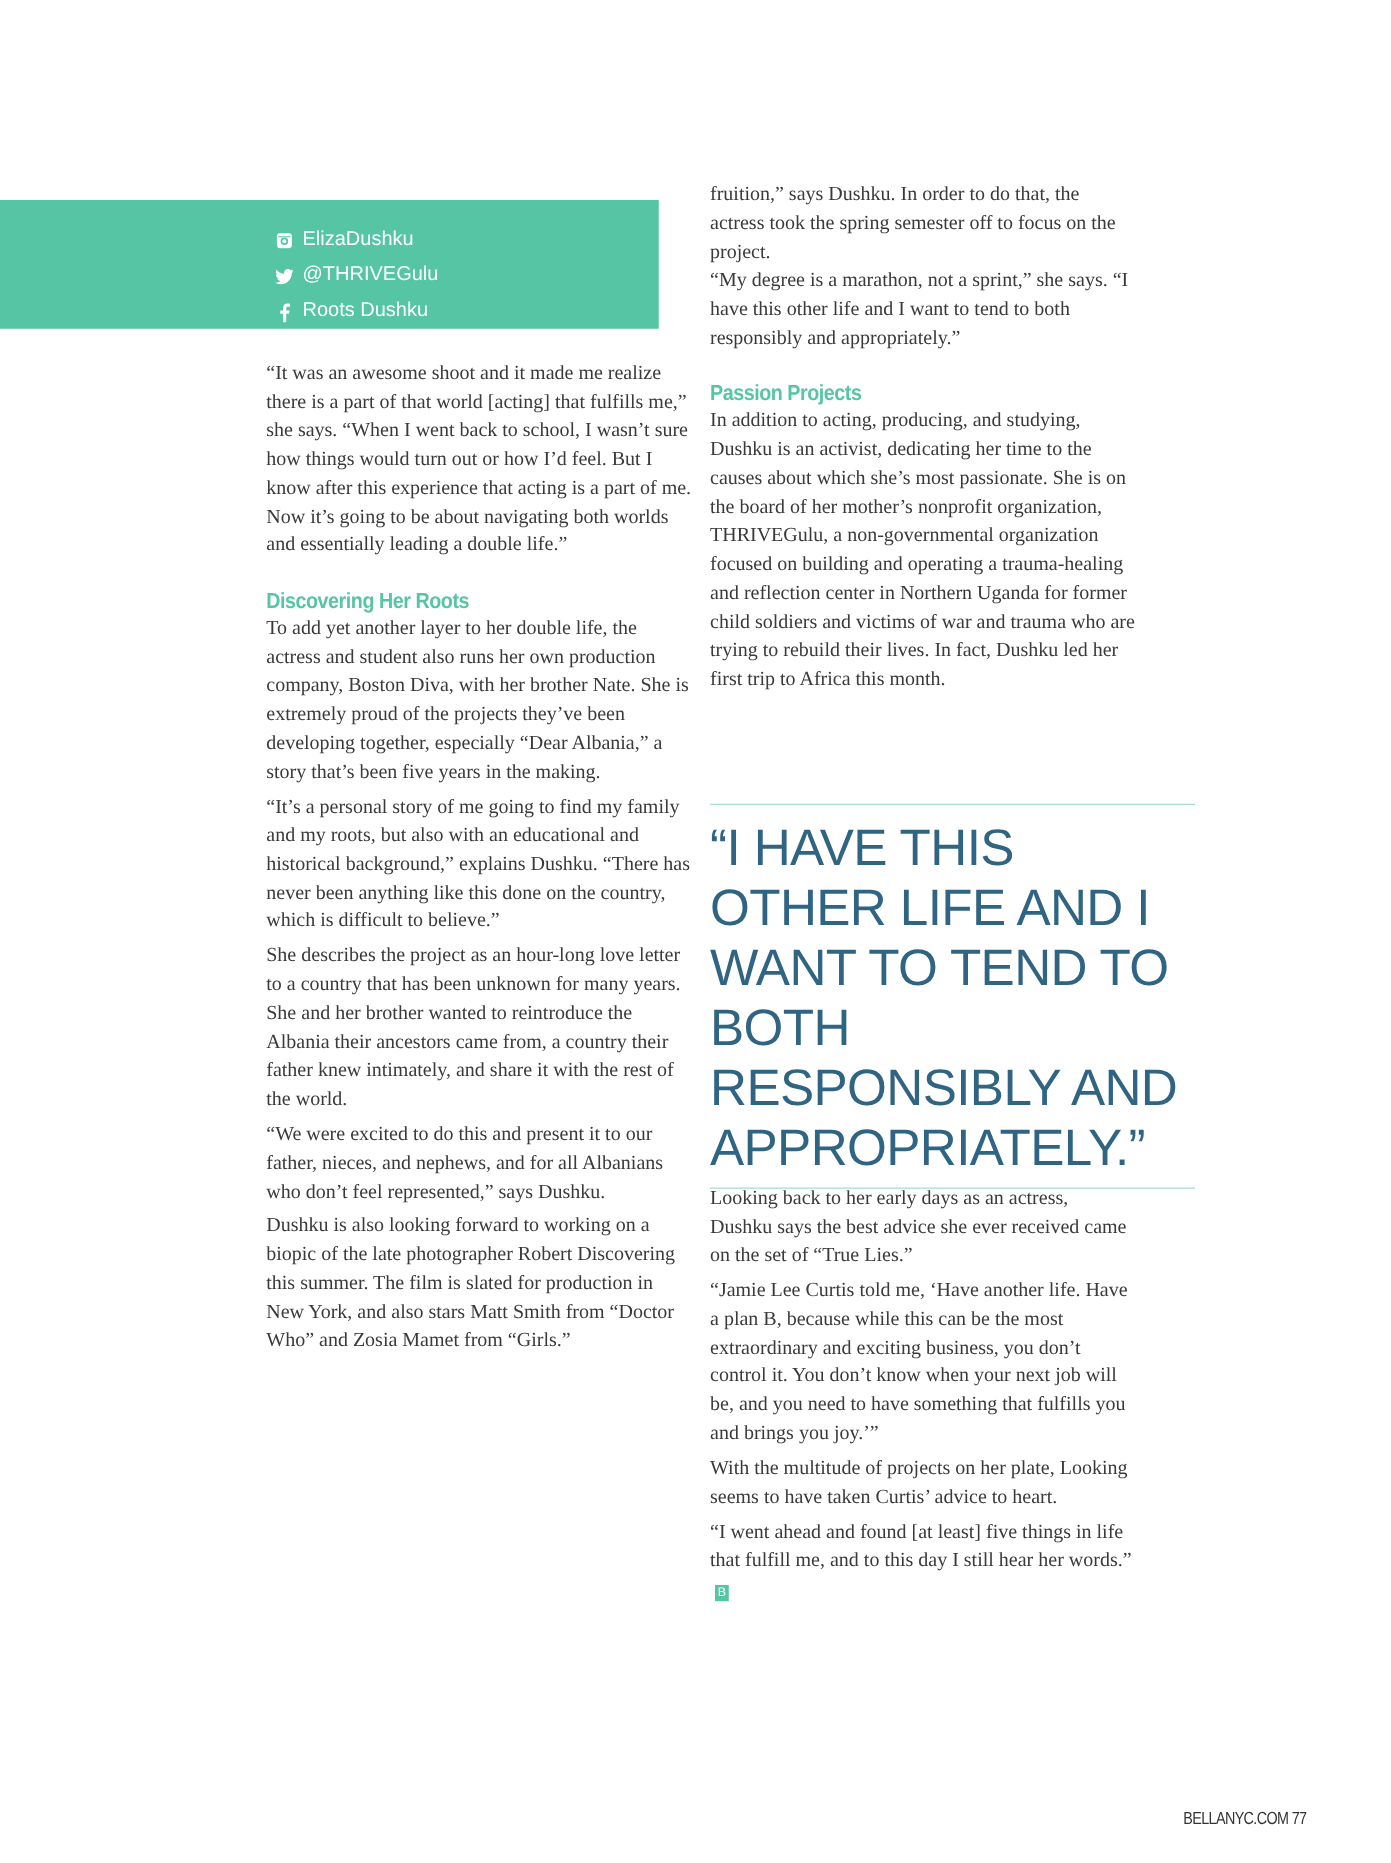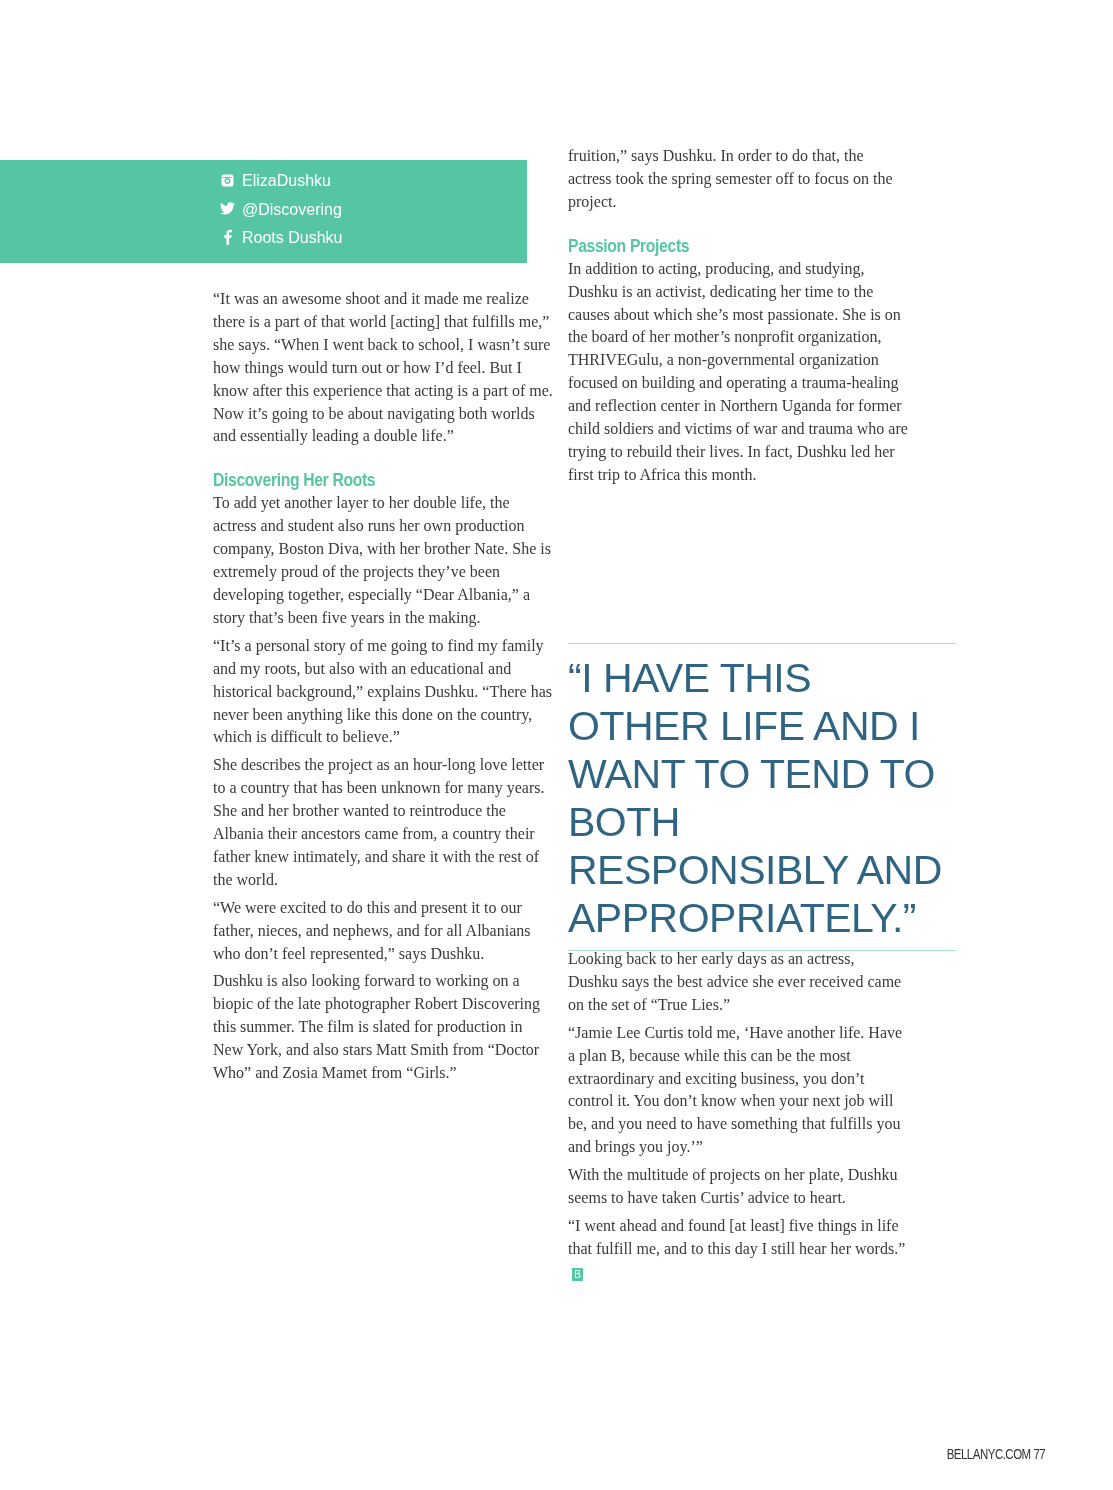--- a/index.html
+++ b/index.html
@@ -1,20 +1,20 @@
 <!DOCTYPE html>
 <html><head>
 <meta charset="utf-8">
 <style>
   html, body { margin: 0; padding: 0; background: #ffffff; }
   body { width: 1113px; height: 1490px; position: relative; overflow: hidden;
          font-family: "Liberation Serif", "DejaVu Serif", serif; color: #3a3a3a; }
   .social-band { position: absolute; left: 0; top: 160px; width: 527px; height: 103px; background: #56c5a3; }
   .social-list { position: absolute; left: 219px; top: 12px; }
-  .social-row { display: flex; align-items: flex-start; height: 28.5px; color: #ffffff;
+  .social-row { display: flex; align-items: flex-end; height: 28.5px; color: #ffffff;
                 font-family: "Liberation Sans", "DejaVu Sans", sans-serif; font-size: 16px; font-weight: 300; }
   .social-icon { width: 16px; height: 16px; margin-right: 7px; display: inline-flex; align-items: center; justify-content: center; }
   .social-icon svg { display: block; }
   .col { position: absolute; font-size: 16px; line-height: 22.9px; }
   .col-left { left: 213px; top: 288px; width: 340px; }
   .col-right { left: 568px; top: 145px; width: 340px; }
   .col p { margin: 0; white-space: pre-line; }
   .col p.gap { margin-top: 5px; }
   .subhead { font-family: "Liberation Sans", "DejaVu Sans", sans-serif; font-weight: bold; color: #56c5a3;
              font-size: 17.5px; letter-spacing: -0.4px; margin: 20px 0 0 0; line-height: 24px; transform: scaleX(0.9); transform-origin: left; }
@@ -42,21 +42,21 @@
           </svg>
       </span>
       <span>ElizaDushku</span>
     </div>
     <div class="social-row">
       <span class="social-icon">
         <svg width="15" height="13" viewBox="0 0 24 20">
             <path fill="#fff" d="M24 2.4c-.9.4-1.8.7-2.8.8 1-.6 1.8-1.6 2.2-2.7-1 .6-2 1-3.1 1.2C19.3.7 18 0 16.6 0c-2.7 0-4.9 2.2-4.9 4.9 0 .4 0 .8.1 1.1C7.7 5.8 4.1 3.9 1.7.9c-.4.7-.7 1.6-.7 2.5 0 1.7.9 3.2 2.2 4.1-.8 0-1.6-.2-2.2-.6v.1c0 2.4 1.7 4.4 3.9 4.8-.4.1-.8.2-1.3.2-.3 0-.6 0-.9-.1.6 2 2.4 3.4 4.6 3.4-1.7 1.3-3.8 2.1-6.1 2.1-.4 0-.8 0-1.2-.1 2.2 1.4 4.8 2.2 7.5 2.2 9.1 0 14-7.5 14-14v-.6c1-.7 1.8-1.6 2.5-2.5z"></path>
           </svg>
       </span>
-      <span>@Discovering</span>
+      <span>@THRIVEGulu</span>
     </div>
     <div class="social-row">
       <span class="social-icon">
         <svg width="9" height="16" viewBox="0 0 9 16">
             <path fill="#fff" d="M6 16V9h2.3l.4-2.7H6V4.6c0-.8.2-1.3 1.3-1.3H9V.9C8.7.8 7.9.7 7 .7 5 .7 3.5 1.9 3.5 4.2v2.1H1.2V9h2.3v7z"></path>
           </svg>
       </span>
       <span>Roots Dushku</span>
     </div>
   </div>
@@ -67,28 +67,29 @@
   <h3 class="subhead">Discovering Her Roots</h3>
   <p>To add yet another layer to her double life, the actress and student also runs her own production company, Boston Diva, with her brother Nate. She is extremely proud of the projects they’ve been developing together, especially “Dear Albania,” a story that’s been five years in the making.</p>
   <p class="gap">“It’s a personal story of me going to find my family and my roots, but also with an educational and historical background,” explains Dushku. “There has never been anything like this done on the country, which is difficult to believe.”</p>
   <p class="gap">She describes the project as an hour-long love letter to a country that has been unknown for many years. She and her brother wanted to reintroduce the Albania their ancestors came from, a country their father knew intimately, and share it with the rest of the world.</p>
   <p class="gap">“We were excited to do this and present it to our father, nieces, and nephews, and for all Albanians who don’t feel represented,” says Dushku.</p>
   <p class="gap">Dushku is also looking forward to working on a biopic of the late photographer Robert Discovering this summer. The film is slated for production in New York, and also stars Matt Smith from “Doctor Who” and Zosia Mamet from “Girls.”</p>
 </div>
 
 <div class="col col-right">
   <p>fruition,” says Dushku. In order to do that, the actress took the spring semester off to focus on the project.</p>
+  <p>“My degree is a marathon, not a sprint,” she says. “I have this other life and I want to tend to both responsibly and appropriately.”</p>
   <h3 class="subhead">Passion Projects</h3>
   <p>In addition to acting, producing, and studying, Dushku is an activist, dedicating her time to the causes about which she’s most passionate. She is on the board of her mother’s nonprofit organization, THRIVEGulu, a non-governmental organization focused on building and operating a trauma-healing and reflection center in Northern Uganda for former child soldiers and victims of war and trauma who are trying to rebuild their lives. In fact, Dushku led her first trip to Africa this month.</p>
 </div>
 
 <div class="pullquote">
   <p class="pullquote-text">“I HAVE THIS OTHER LIFE AND I WANT TO TEND TO BOTH RESPONSIBLY AND APPROPRIATELY.”</p>
 </div>
 
 <div class="col" style="left:568px; top:948px; width:340px;">
   <p>Looking back to her early days as an actress, Dushku says the best advice she ever received came on the set of “True Lies.”</p>
   <p class="gap">“Jamie Lee Curtis told me, ‘Have another life. Have a plan B, because while this can be the most extraordinary and exciting business, you don’t control it. You don’t know when your next job will be, and you need to have something that fulfills you and brings you joy.’”</p>
-  <p class="gap">With the multitude of projects on her plate, Dushku seems to have taken Curtis’ advice to heart.</p>
+  <p class="gap">With the multitude of projects on her plate, Looking seems to have taken Curtis’ advice to heart.</p>
   <p class="gap"><span>“I went ahead and found [at least] five things in life that fulfill me, and to this day I still hear her words.”</span><span class="end-mark">B</span></p>
 </div>
 
 <div class="folio">BELLANYC.COM 77</div>
 
 </body></html>

